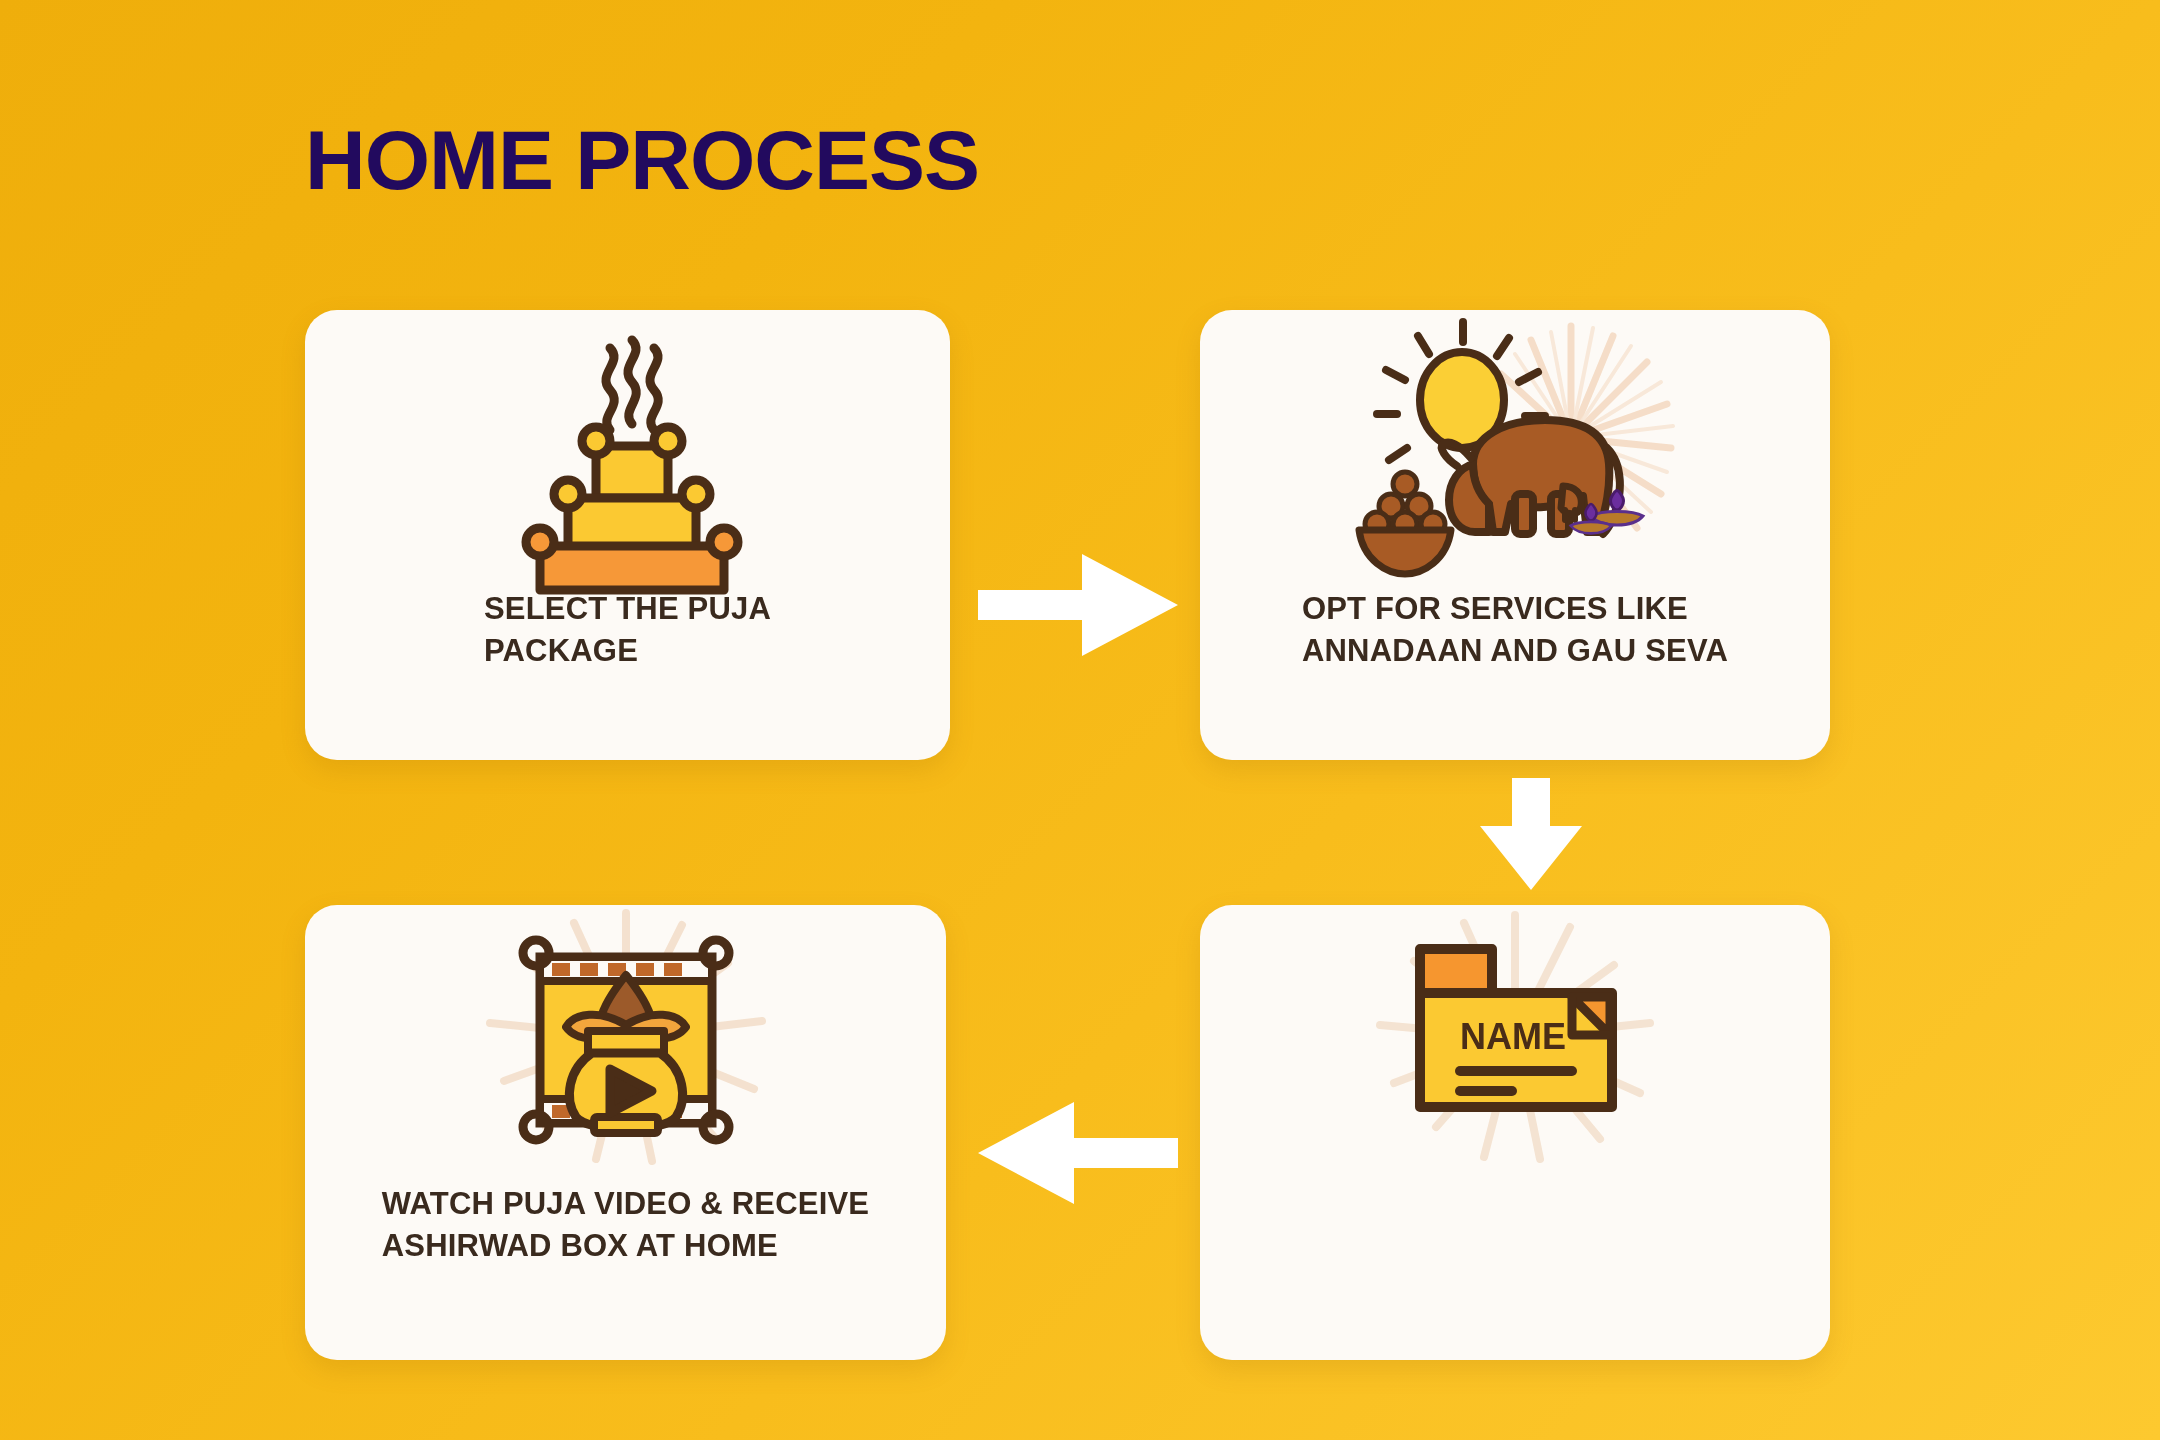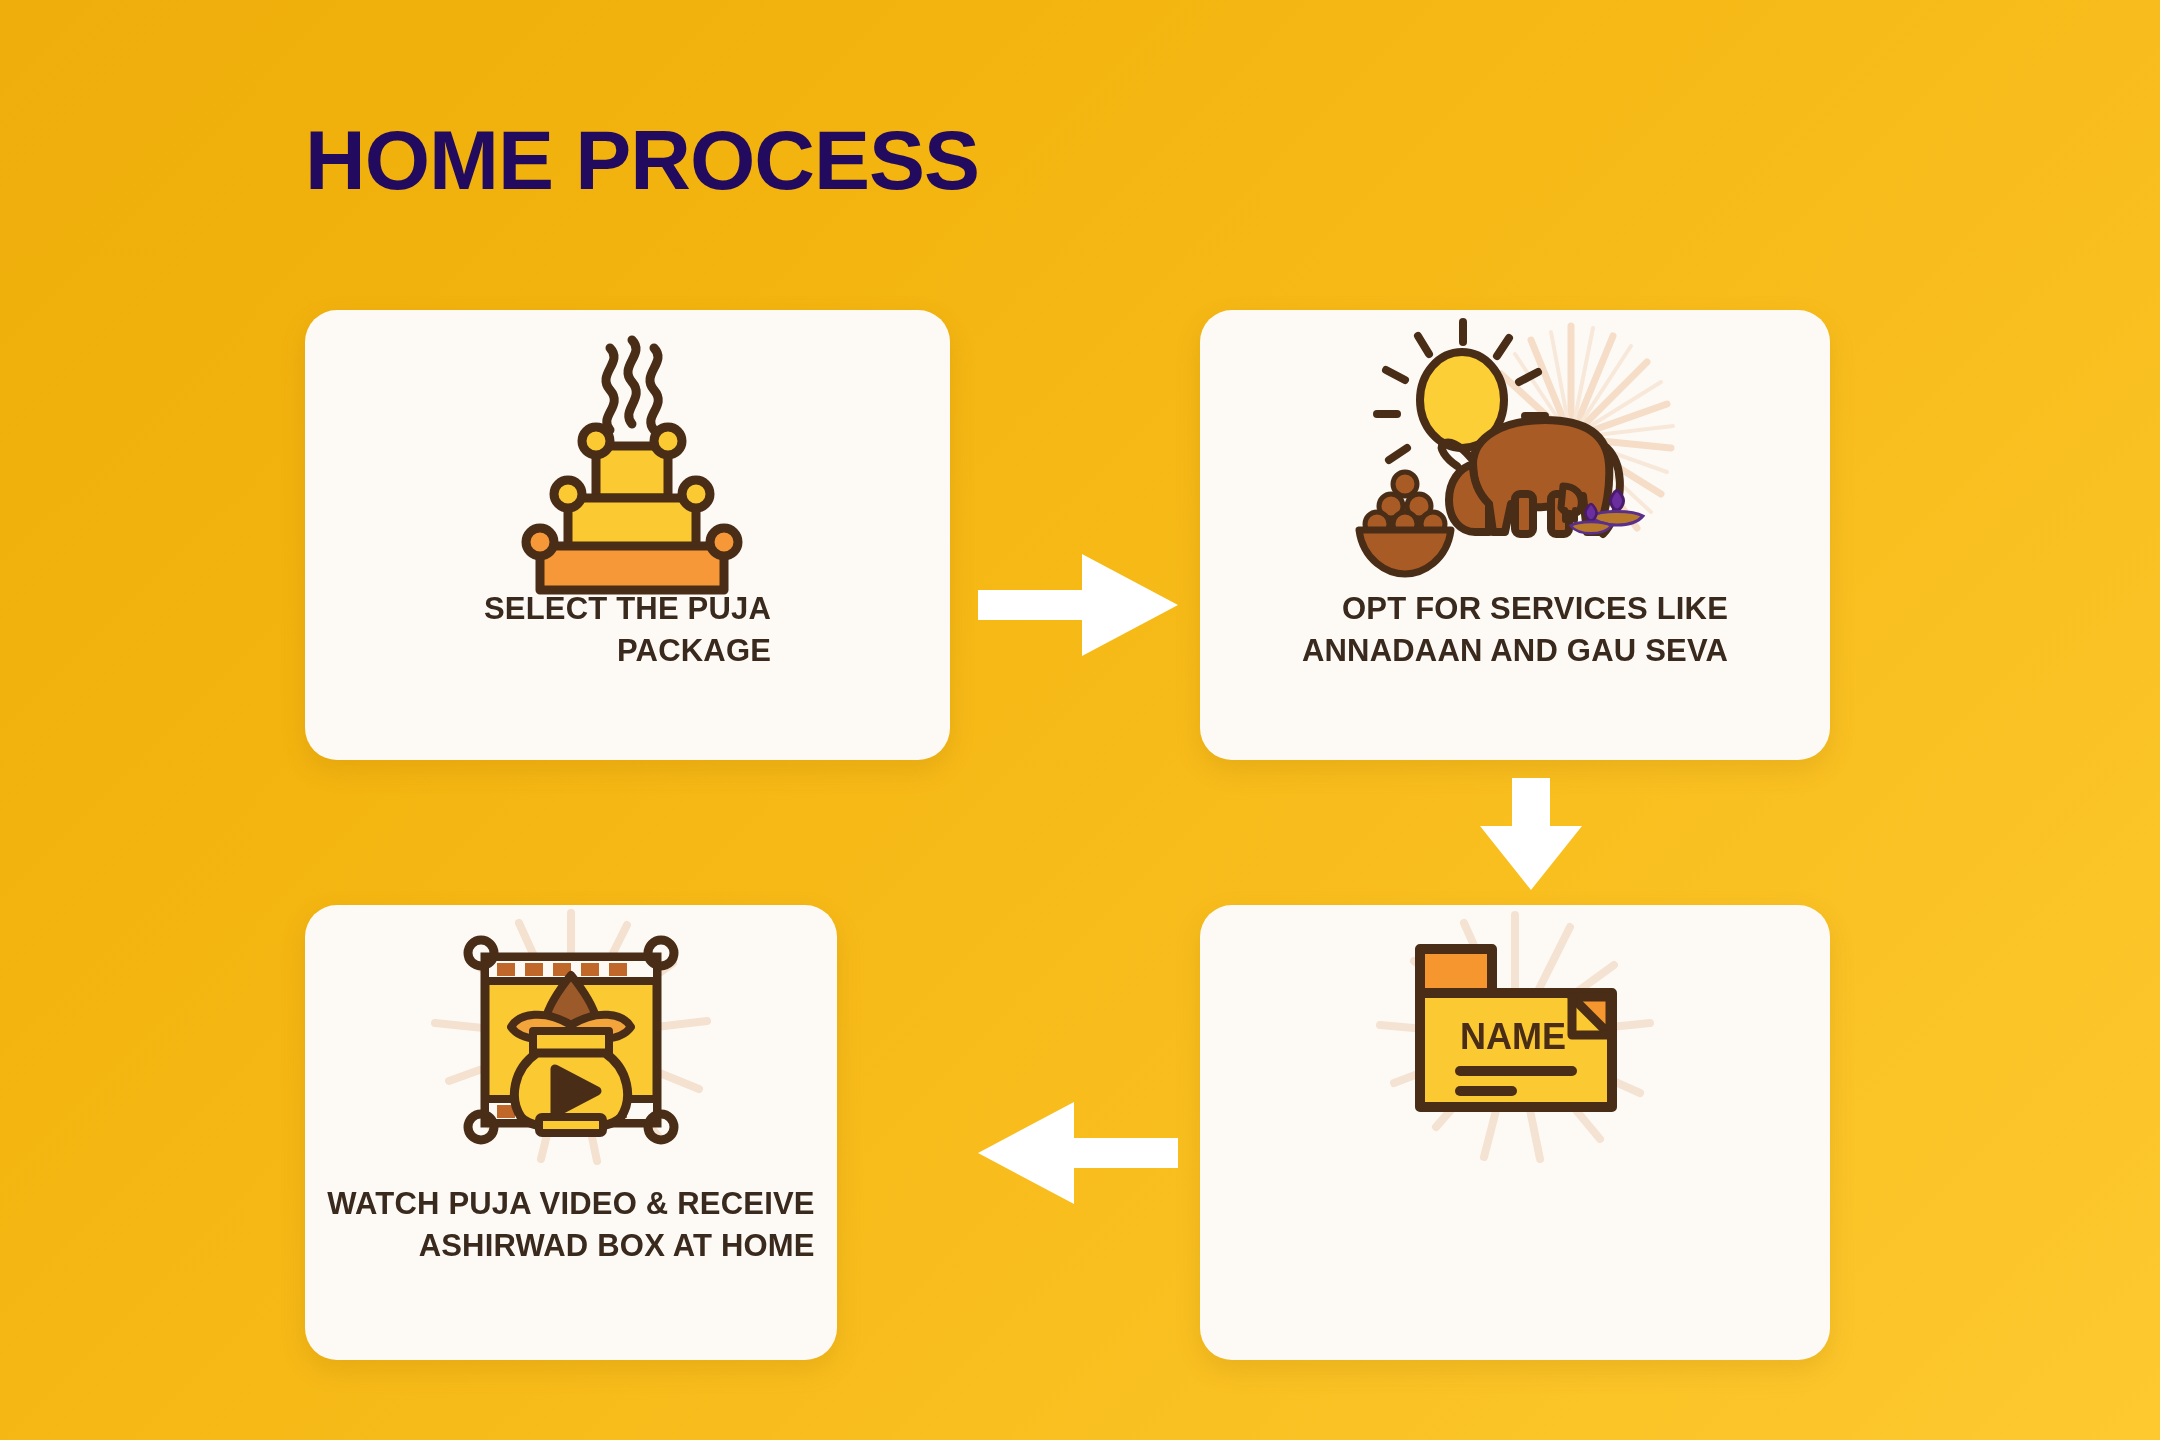--- a/index.html
+++ b/index.html
@@ -31,35 +31,35 @@
     border-radius:32px;
     box-shadow: 0 10px 26px rgba(150,95,0,0.16);
     display:flex;
     flex-direction:column;
     align-items:center;
     justify-content:flex-start;
   }
   .card-1 { left:305px;  top:310px;  width:645px; height:450px; }
   .card-2 { left:1200px; top:310px;  width:630px; height:450px; }
   .card-3 { left:1200px; top:905px;  width:630px; height:455px; }
-  .card-4 { left:305px;  top:905px;  width:532px; height:455px; }
+  .card-4 { left:305px;  top:905px;  width:641px; height:455px; }
 
   .icon-wrap {
     width:100%;
     height:270px;
     display:flex;
     align-items:flex-start;
     justify-content:center;
     margin-top:8px;
     position:relative;
   }
   .icon-wrap svg { display:block; overflow:visible; }
 
   .card-label {
-    text-align:right;
+    text-align:left;
     font-size:31px;
     font-weight:bold;
     color:#3A2A1E;
     line-height:1.36;
     letter-spacing:0.2px;
     padding:0 18px;
     white-space:pre-line;
   }
 
   .arrow { position:absolute; }

